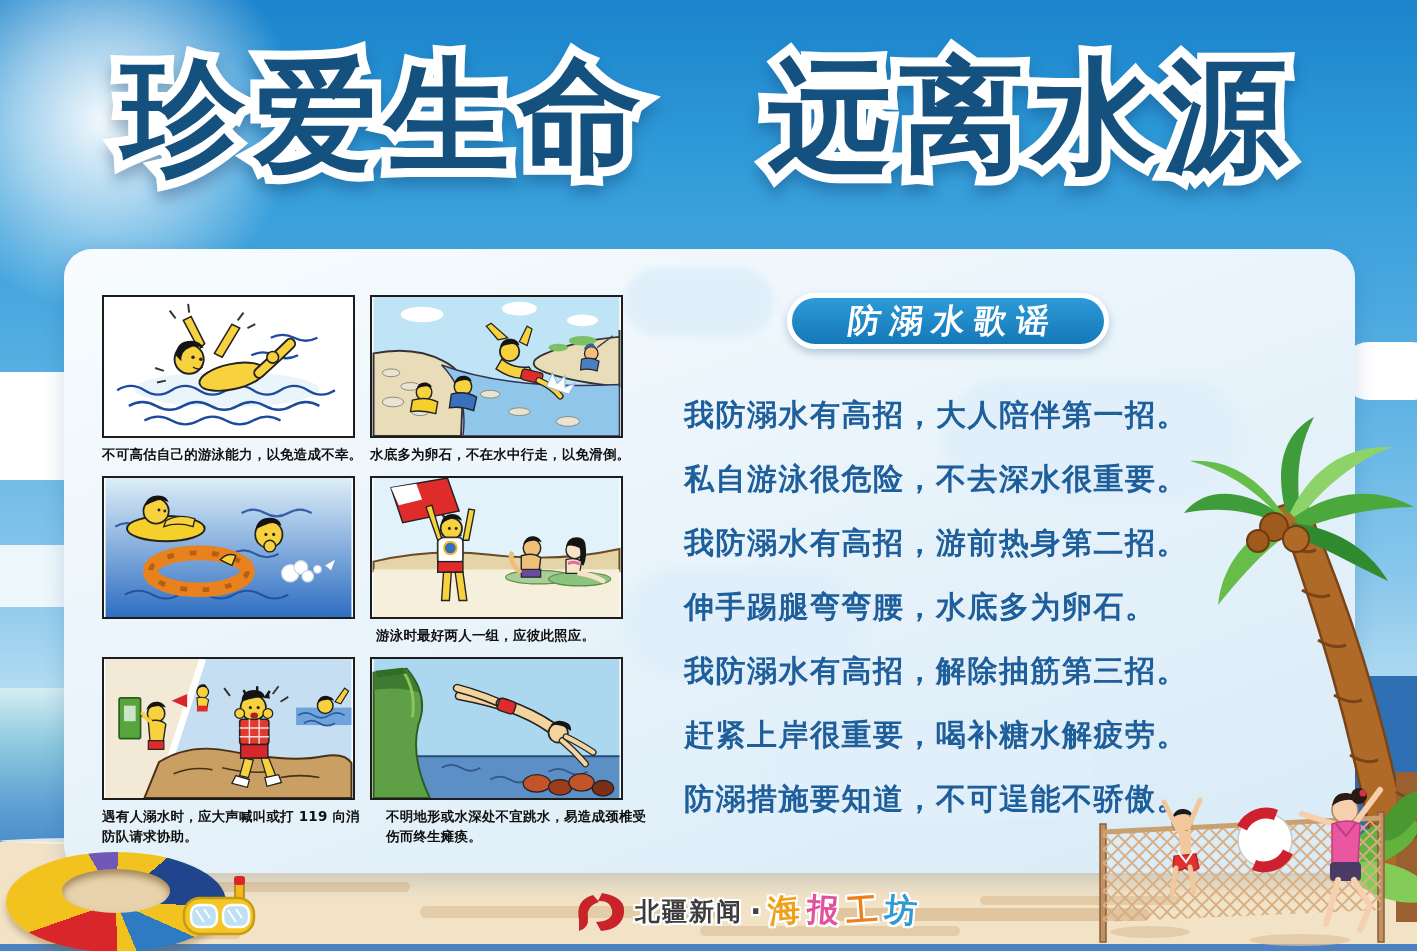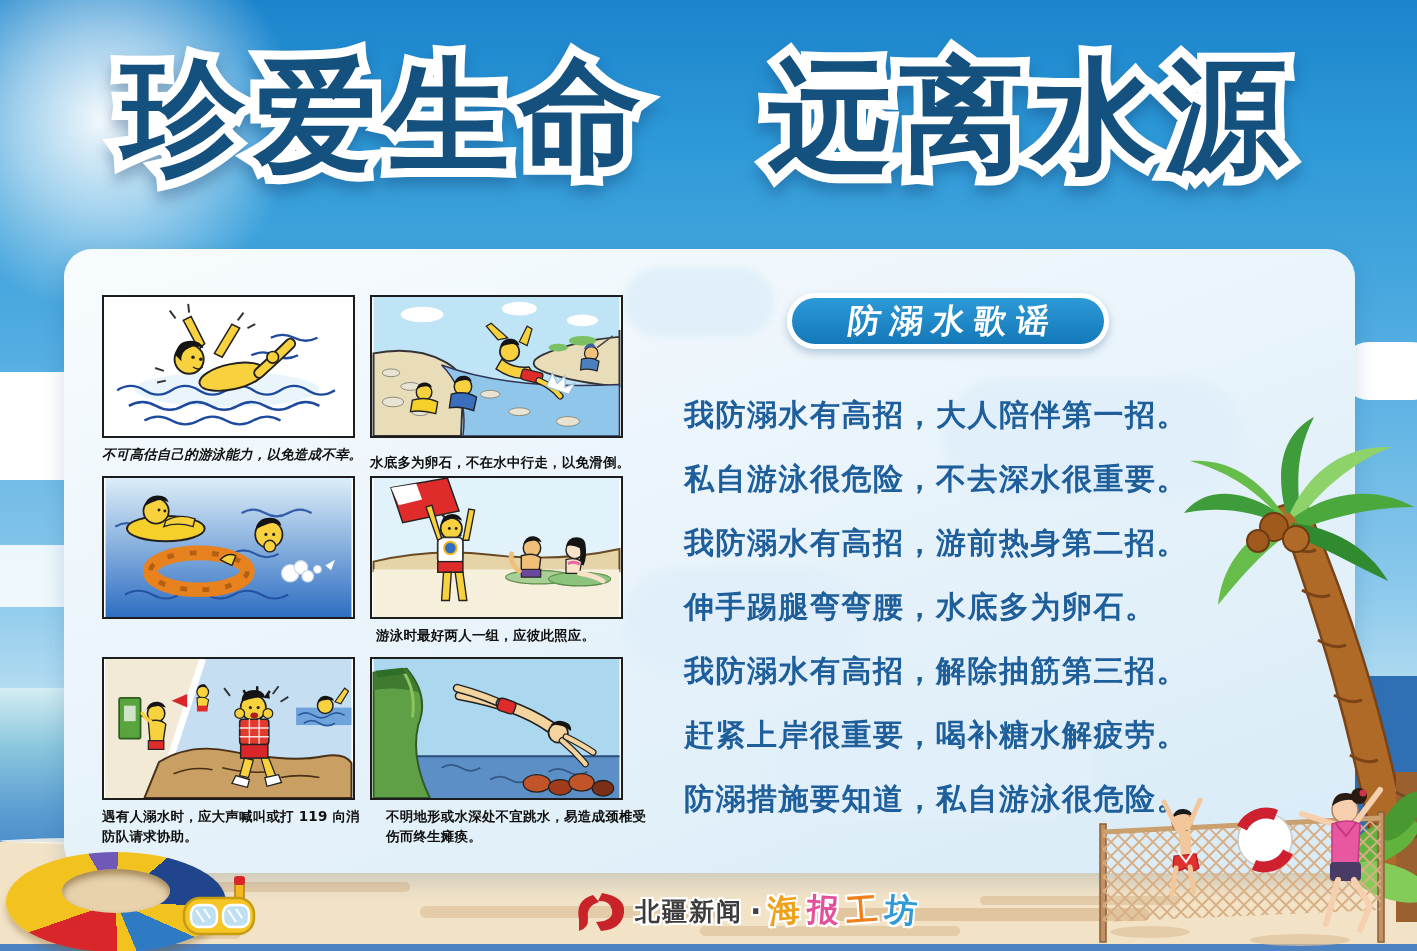--- a/index.html
+++ b/index.html
@@ -319,37 +319,37 @@
         </g>
         <g stroke="#222" stroke-width="1.3">
           <ellipse cx="168" cy="128" rx="14" ry="9" fill="#c2542a"></ellipse>
           <ellipse cx="192" cy="132" rx="12" ry="8" fill="#a03c1c"></ellipse>
           <ellipse cx="214" cy="127" rx="13" ry="9" fill="#c2542a"></ellipse>
           <ellipse cx="236" cy="133" rx="11" ry="8" fill="#7a2f16"></ellipse>
         </g>
       </svg>
     </div>
 
-    <div class="cap" style="left:38px;top:196px;font-style:italic;">不可高估自己的游泳能力，以免造成不幸。</div>
-    <div class="cap" style="left:306px;top:204px;">水底多为卵石，不在水中行走，以免滑倒。</div>
+    <div class="cap" style="left:38px;top:196px;">不可高估自己的游泳能力，以免造成不幸。</div>
+    <div class="cap" style="left:306px;top:196px;">水底多为卵石，不在水中行走，以免滑倒。</div>
     <div class="cap" style="left:306px;top:377px;margin-left:6px;">游泳时最好两人一组，应彼此照应。</div>
     <div class="cap" style="left:38px;top:558px;">遇有人溺水时，应大声喊叫或打 119 向消防队请求协助。</div>
     <div class="cap" style="left:322px;top:558px;">不明地形或水深处不宜跳水，易造成颈椎受伤而终生瘫痪。</div>
 
     <div class="song-pill">
       <span>防溺水歌谣</span>
     </div>
     <div class="song-lines">
       <div class="song-line">我防溺水有高招，大人陪伴第一招。</div>
       <div class="song-line">私自游泳很危险，不去深水很重要。</div>
       <div class="song-line">我防溺水有高招，游前热身第二招。</div>
       <div class="song-line">伸手踢腿弯弯腰，水底多为卵石。</div>
       <div class="song-line">我防溺水有高招，解除抽筋第三招。</div>
       <div class="song-line">赶紧上岸很重要，喝补糖水解疲劳。</div>
-      <div class="song-line">防溺措施要知道，私自游泳很危险。</div>
+      <div class="song-line">防溺措施要知道，不可逞能不骄傲。</div>
     </div>
   </div>
 
   <svg class="palm" viewBox="0 0 235 470">
     <path d="M96 92 C120 165 162 270 198 470 L233 470 C206 295 158 168 122 84 Z" fill="#b06a28" stroke="#7a4418" stroke-width="2.5"></path>
     <path d="M106 130 q16 10 28 5 M120 175 q16 10 28 5 M136 225 q16 10 28 5 M152 280 q16 10 28 5 M168 340 q16 10 28 5 M184 405 q16 10 28 5" stroke="#7a4418" stroke-width="3" fill="none"></path>
     <path d="M100 100 C60 72 22 72 2 98 C44 90 74 98 102 110 Z" fill="#3f9c3a"></path>
     <path d="M102 100 C74 58 42 44 8 46 C52 58 78 80 104 108 Z" fill="#67bd4a"></path>
     <path d="M104 98 C92 52 102 18 132 2 C112 40 116 72 118 100 Z" fill="#3f9c3a"></path>
     <path d="M108 98 C130 52 166 30 210 32 C168 48 136 78 116 106 Z" fill="#8ed26a"></path>

